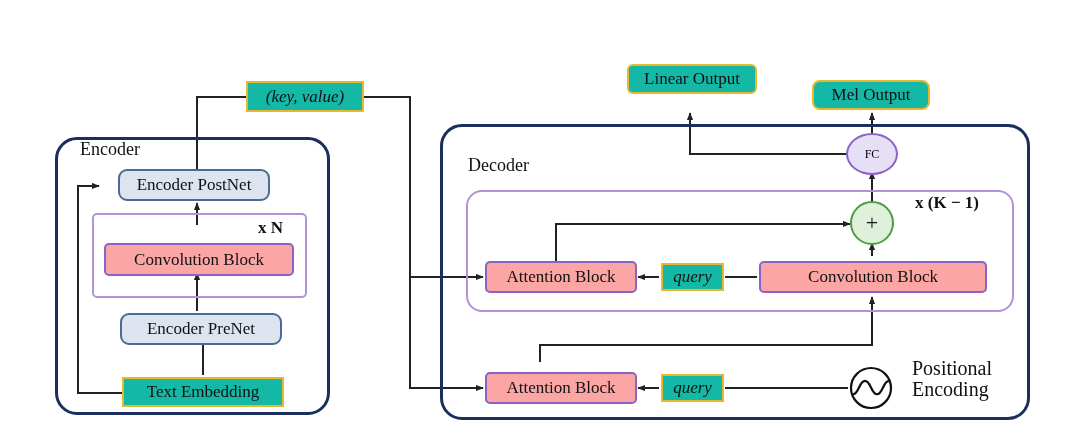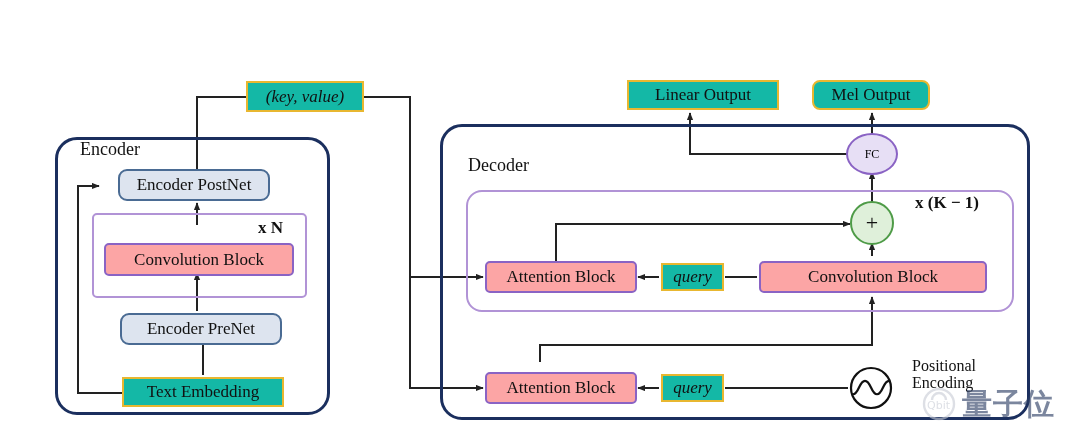--- a/index.html
+++ b/index.html
@@ -29,21 +29,21 @@
                    font-family:"Liberation Serif", serif;white-space:nowrap;}
   .repeat-label{position:absolute;font-size:17px;color:#111;font-weight:bold;
                 font-family:"Liberation Serif", serif;white-space:nowrap;}
   .italic{font-style:italic;}
   .circ{position:absolute;box-sizing:border-box;border-radius:50%;
         display:flex;align-items:center;justify-content:center;
         font-family:"Liberation Serif", serif;white-space:nowrap;}
   .circ-fc{background:#e7dff5;border:2.5px solid #8a63c4;font-size:12px;color:#000000;}
   .circ-plus{background:#dff0da;border:2.5px solid #4e9b47;font-size:22px;color:#111;line-height:1;}
 
-  .pe-label{position:absolute;font-size:16px;color:#111;line-height:1.05;
+  .pe-label{position:absolute;font-size:20px;color:#111;line-height:1.05;
             font-family:"Liberation Serif", serif;}
   .watermark{position:absolute;opacity:.62;pointer-events:none;}
   .wm-cn{font-family:"DejaVu Sans", sans-serif;font-size:30px;color:#2b3d63;
          font-weight:bold;letter-spacing:1px;}
 </style>
 </head>
 <body>
 
 <div id="stage">
 
@@ -103,21 +103,21 @@
   <div class="box gold" style="left:122px;top:377px;width:162px;height:30px;">Text Embedding</div>
 
   <div class="box blue" style="left:120px;top:313px;width:162px;height:32px;">Encoder PreNet</div>
 
   <div class="box purple" style="left:104px;top:243px;width:190px;height:33px;">Convolution Block</div>
 
   <div class="box blue" style="left:118px;top:169px;width:152px;height:32px;">Encoder PostNet</div>
 
   <div class="box gold italic" style="left:246px;top:81px;width:118px;height:31px;">(key, value)</div>
 
-  <div class="box gold" style="left:627px;top:80px;width:152px;height:30px;">Linear Output</div>
+  <div class="box gold" style="left:627px;top:64px;width:130px;height:30px;border-radius:6px;">Linear Output</div>
   <div class="box gold" style="left:812px;top:80px;width:118px;height:30px;border-radius:8px;">Mel Output</div>
 
   <div class="circ circ-fc" style="left:846px;top:133px;width:52px;height:42px;">FC</div>
 
   <div class="circ circ-plus" style="left:850px;top:201px;width:44px;height:44px;">+</div>
 
   <div class="box purple" style="left:485px;top:261px;width:152px;height:32px;">Attention Block</div>
 
   <div class="box gold italic" style="left:661px;top:263px;width:63px;height:28px;">query</div>
 
@@ -130,22 +130,14 @@
   <svg style="position:absolute;left:848px;top:365px;width:46px;height:46px;" viewBox="0 0 46 46">
     <circle cx="23" cy="23" r="20" fill="#fff" stroke="#111" stroke-width="2.2"></circle>
     <path d="M5,30 C11,30 11,16 17,16 C23,16 23,30 29,30 C35,30 35,16 41,16" fill="none" stroke="#111" stroke-width="2.2" stroke-linecap="round" transform="translate(0,-0.5) scale(1,0.96) translate(0,1)"></path>
   </svg>
 
   <div class="pe-label" style="left:912px;top:358px;">
     <div>Positional</div>
     <div>Encoding</div>
   </div>
 
-  <div class="watermark" style="left:918px;top:380px;">
-    <svg width="152" height="46" viewBox="0 0 152 46">
-      <circle cx="21" cy="24" r="15" fill="none" stroke="#c9cdd6" stroke-width="2.4"></circle>
-      <path d="M14,20 a7,7 0 0 1 14,0" fill="none" stroke="#c9cdd6" stroke-width="2.4"></path>
-      <text x="9" y="29" font-family="DejaVu Sans, sans-serif" font-size="11" fill="#c9cdd6">Qbit</text>
-    </svg>
-    <div class="wm-cn" style="position:absolute;left:44px;top:4px;">量子位</div>
-  </div>
 
 </div>
 
 </body></html>

